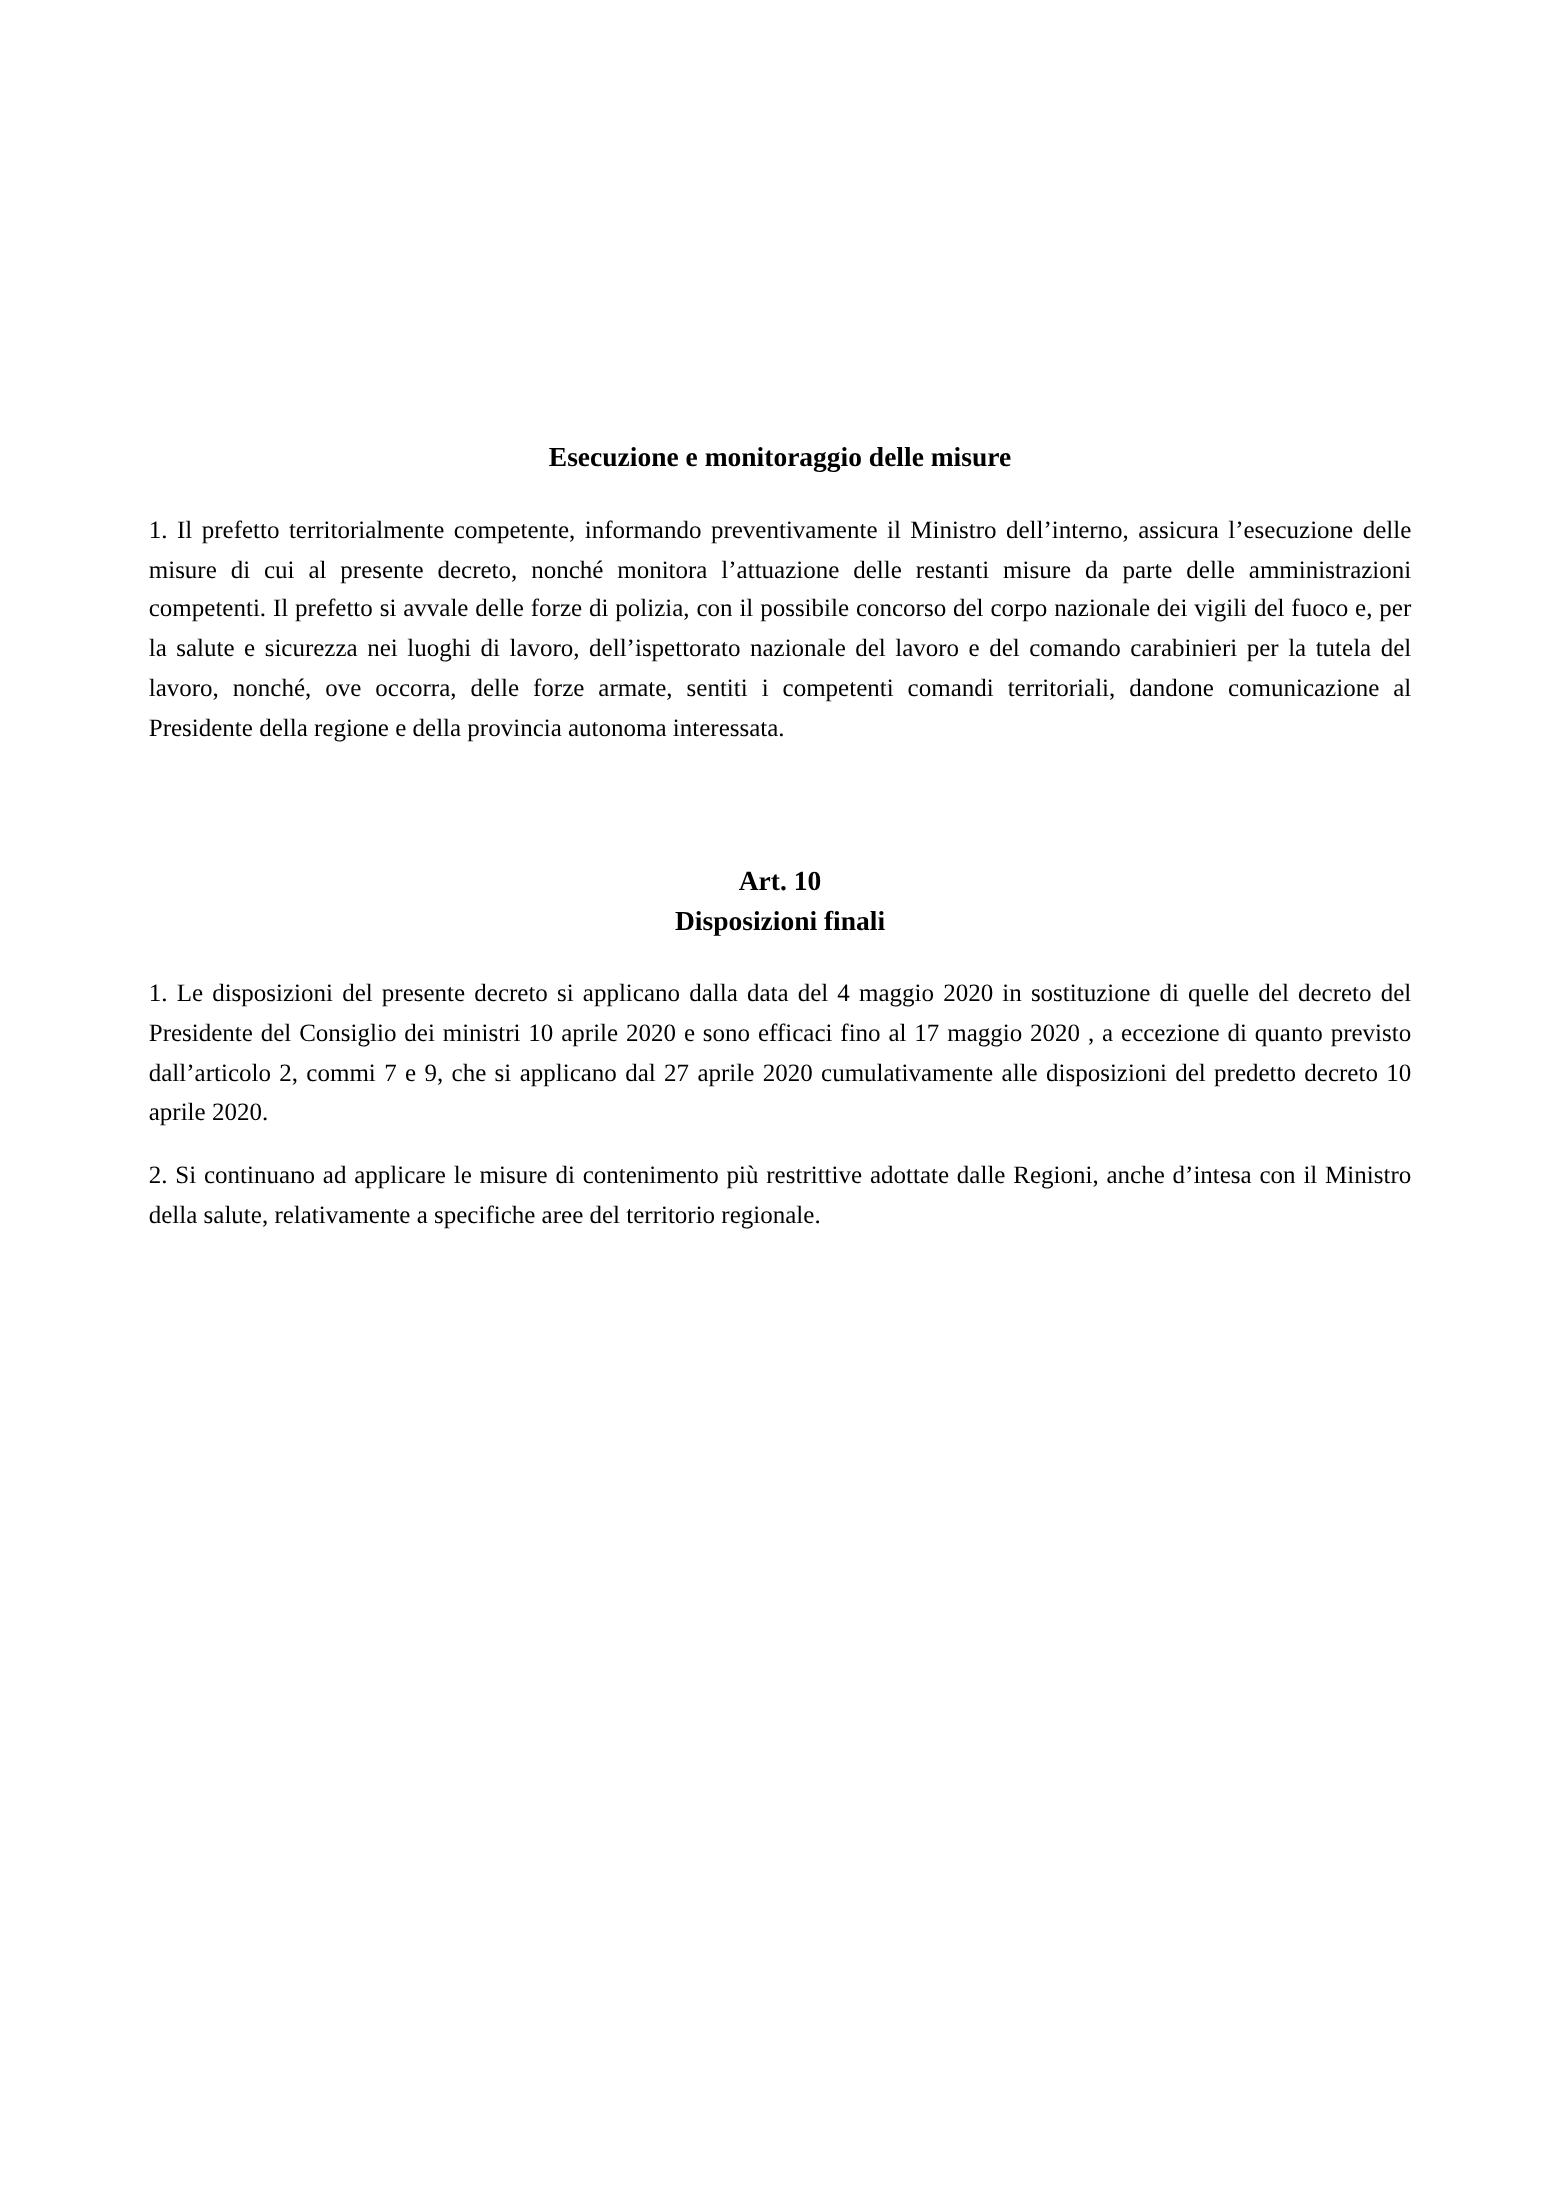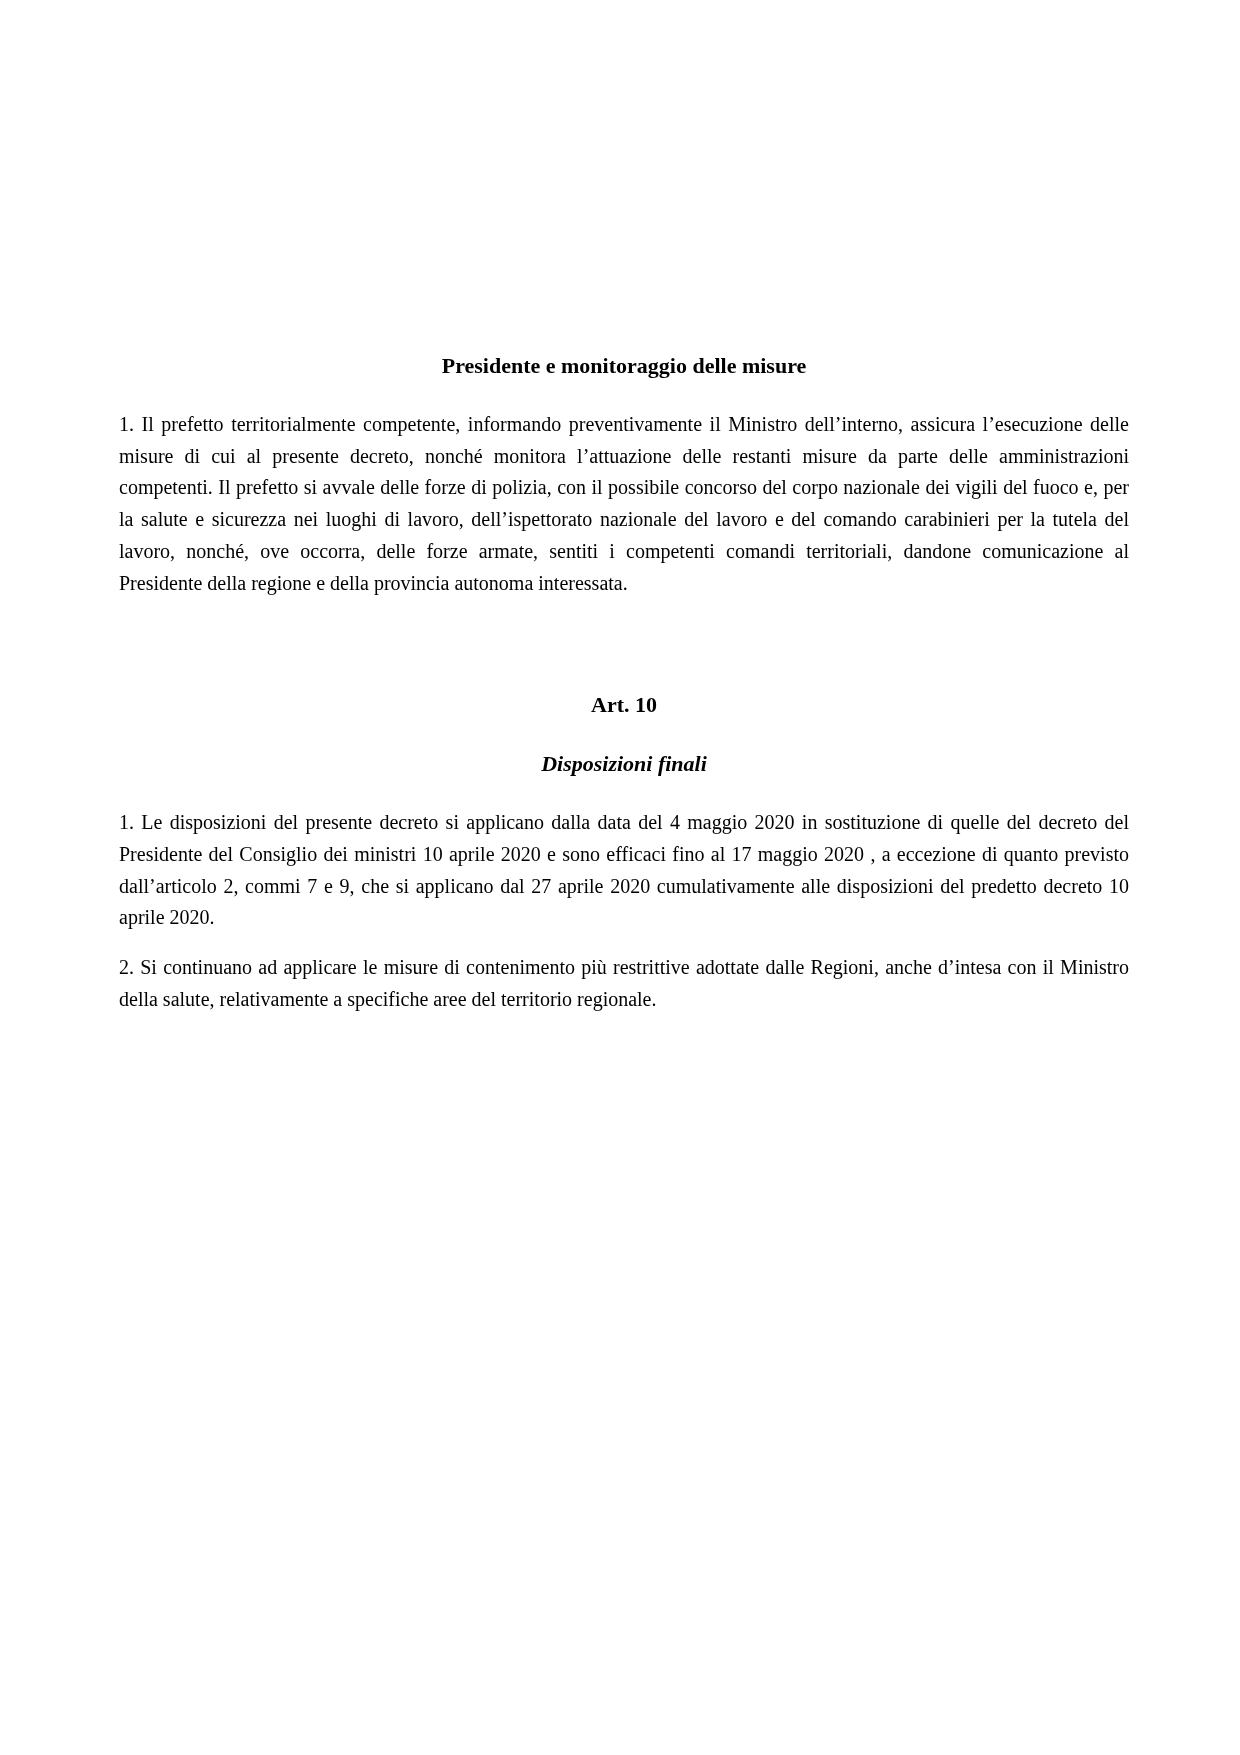--- a/index.html
+++ b/index.html
@@ -29,30 +29,30 @@
       line-height: 32px;
     }
     .para {
       font-size: 20px;
       line-height: 31.7px;
       text-align: justify;
       margin: 0;
     }
     #section-title { margin-bottom: 27px; }
     #p1 { margin-bottom: 0; }
-    #art-number { margin-top: 90px; margin-bottom: 27px; }
-    #art-title { margin-bottom: 27px; font-style: italic; }
+    #art-number { margin-top: 90px; }
+    #art-title { margin-bottom: 27px; }
     #p2 { margin-bottom: 18px; }
     #p3 { margin-bottom: 31px; }
   </style>
 </head>
 <body>
 
 <div class="page">
-  <h2 class="heading" id="section-title">Presidente e monitoraggio delle misure</h2>
+  <h2 class="heading" id="section-title">Esecuzione e monitoraggio delle misure</h2>
 
   <p class="para" id="p1">1. Il prefetto territorialmente competente, informando preventivamente il Ministro dell’interno, assicura l’esecuzione delle misure di cui al presente decreto, nonché monitora l’attuazione delle restanti misure da parte delle amministrazioni competenti. Il prefetto si avvale delle forze di polizia, con il possibile concorso del corpo nazionale dei vigili del fuoco e, per la salute e sicurezza nei luoghi di lavoro, dell’ispettorato nazionale del lavoro e del comando carabinieri per la tutela del lavoro, nonché, ove occorra, delle forze armate, sentiti i competenti comandi territoriali, dandone comunicazione al Presidente della regione e della provincia autonoma interessata.</p>
 
   <h2 class="heading" id="art-number">Art. 10</h2>
 
   <h2 class="heading" id="art-title">Disposizioni finali</h2>
 
   <p class="para" id="p2">1. Le disposizioni del presente decreto si applicano dalla data del 4 maggio 2020 in sostituzione di quelle del decreto del Presidente del Consiglio dei ministri 10 aprile 2020 e sono efficaci fino al 17 maggio 2020 , a eccezione di quanto previsto dall’articolo 2, commi 7 e 9, che si applicano dal 27 aprile 2020 cumulativamente alle disposizioni del predetto decreto 10 aprile 2020.</p>
 
   <p class="para" id="p3">2. Si continuano ad applicare le misure di contenimento più restrittive adottate dalle Regioni, anche d’intesa con il Ministro della salute, relativamente a specifiche aree del territorio regionale.</p>

